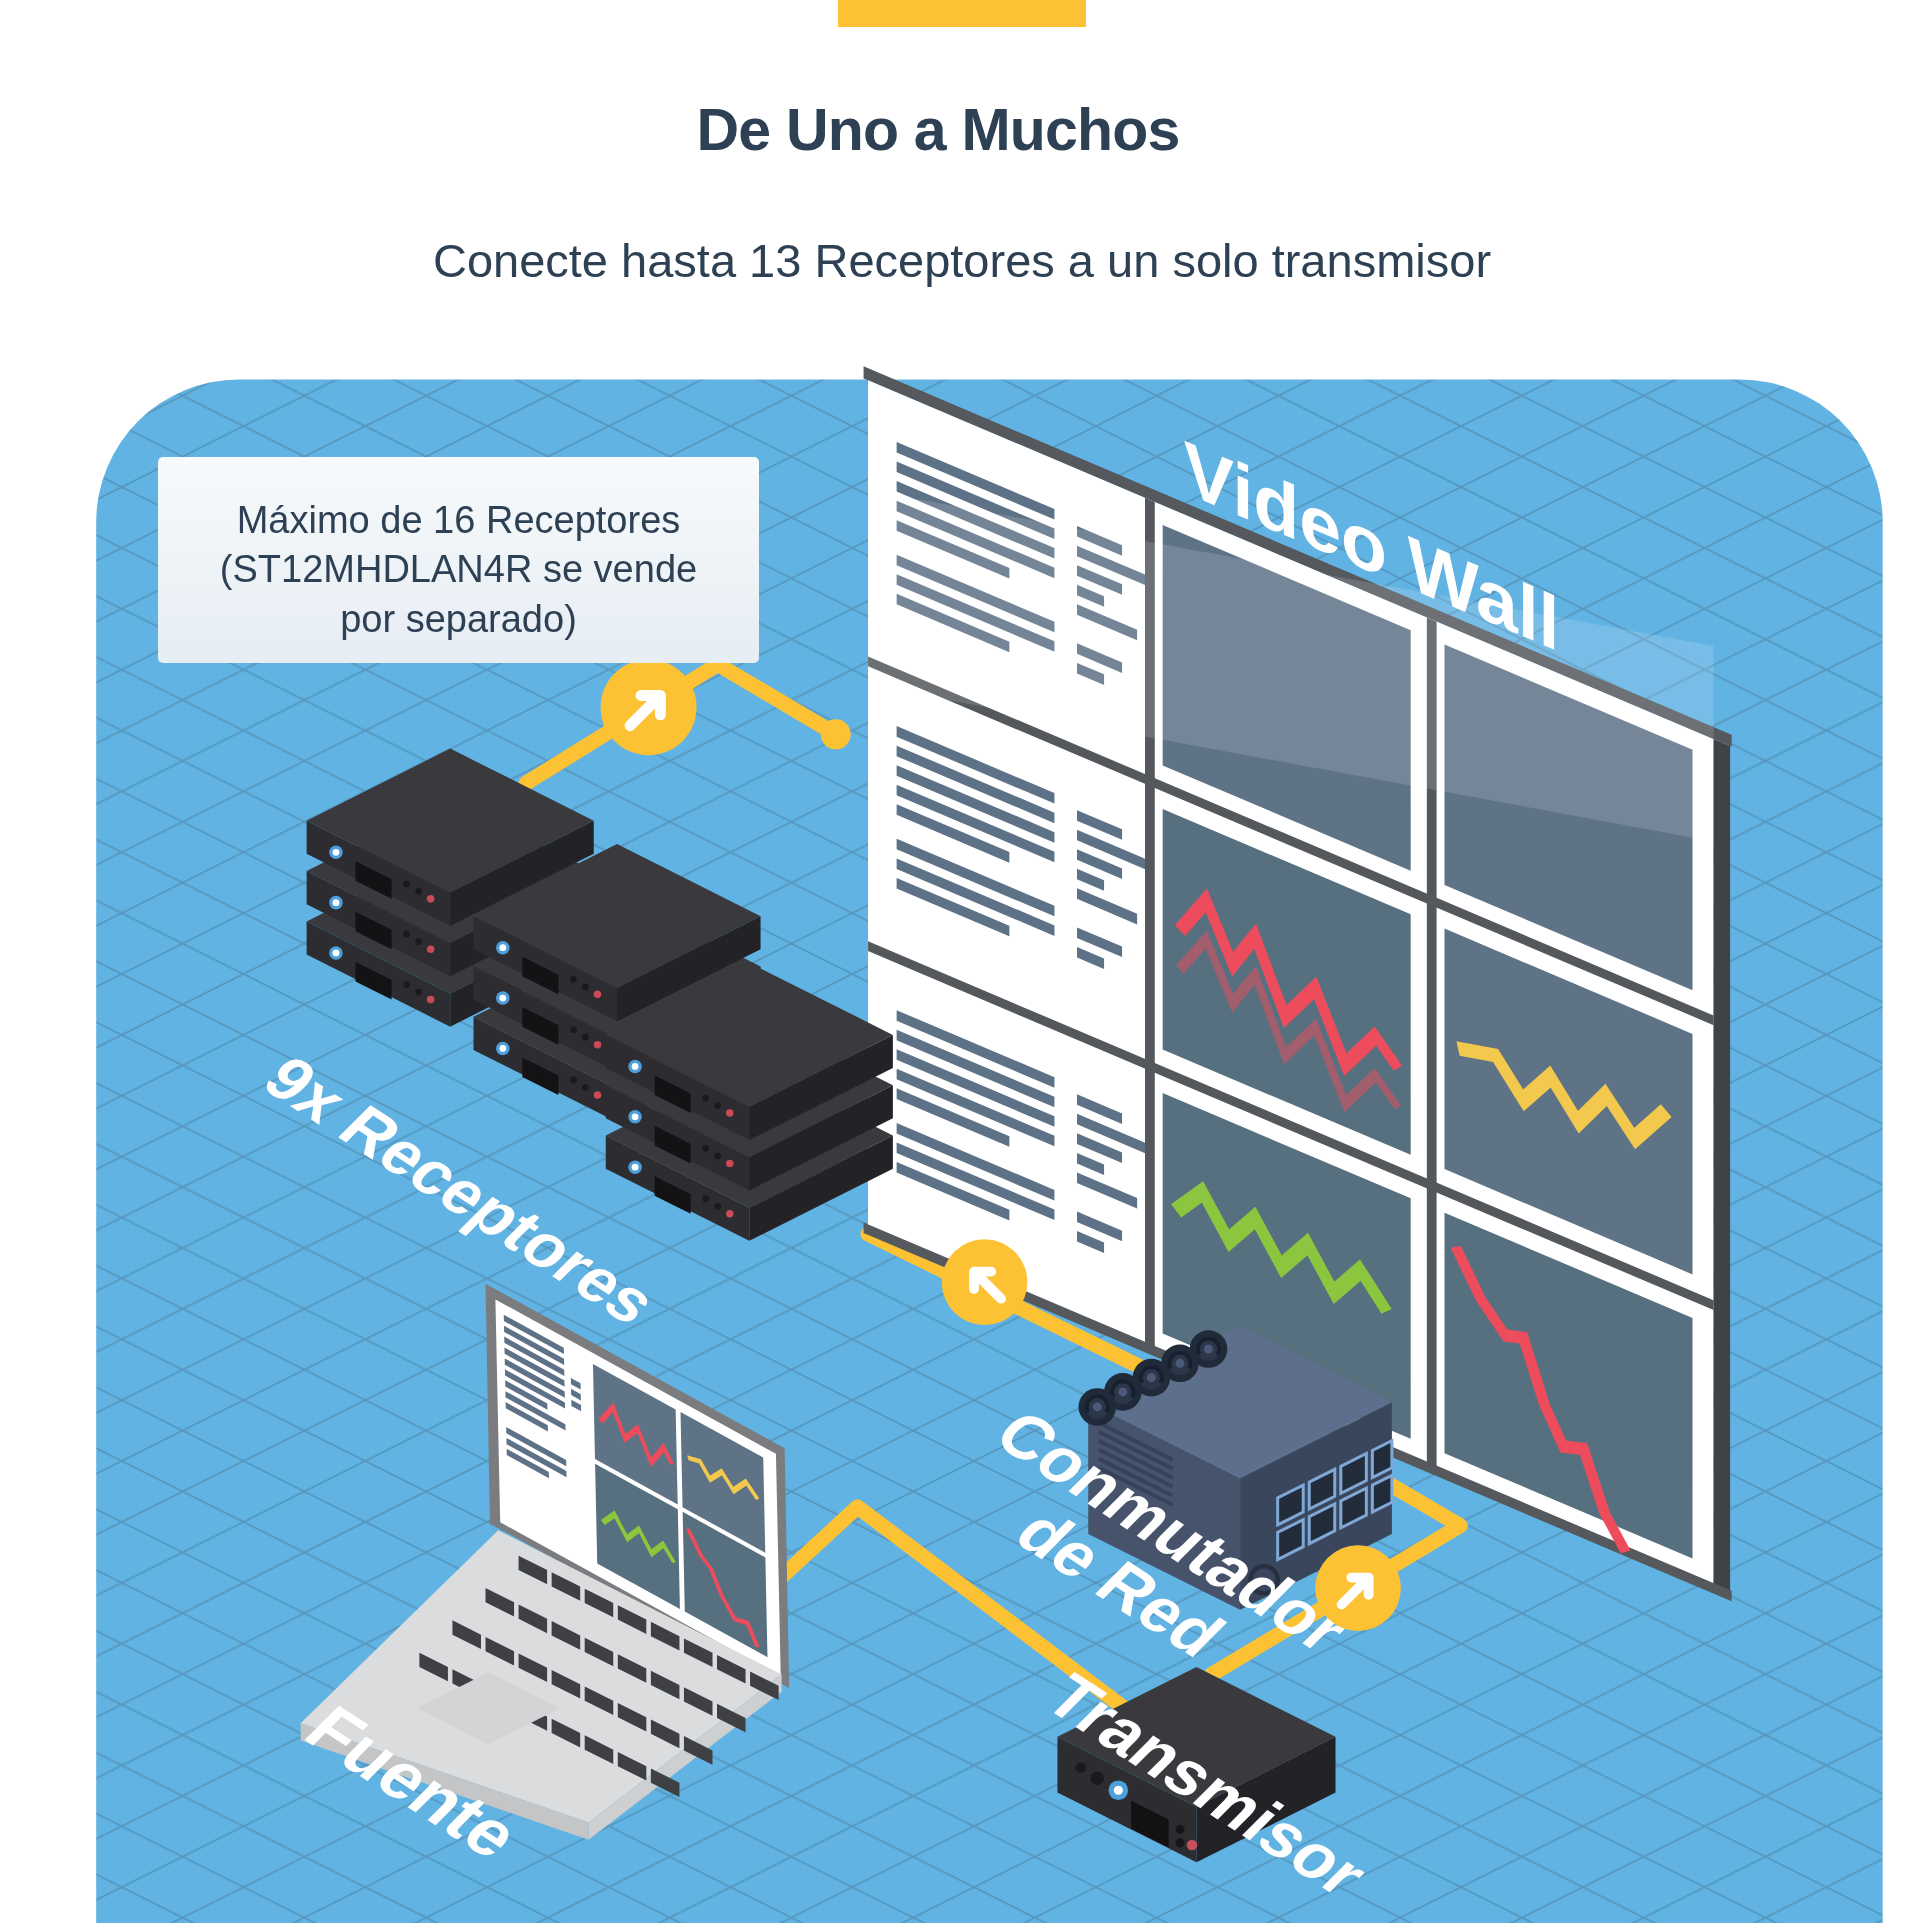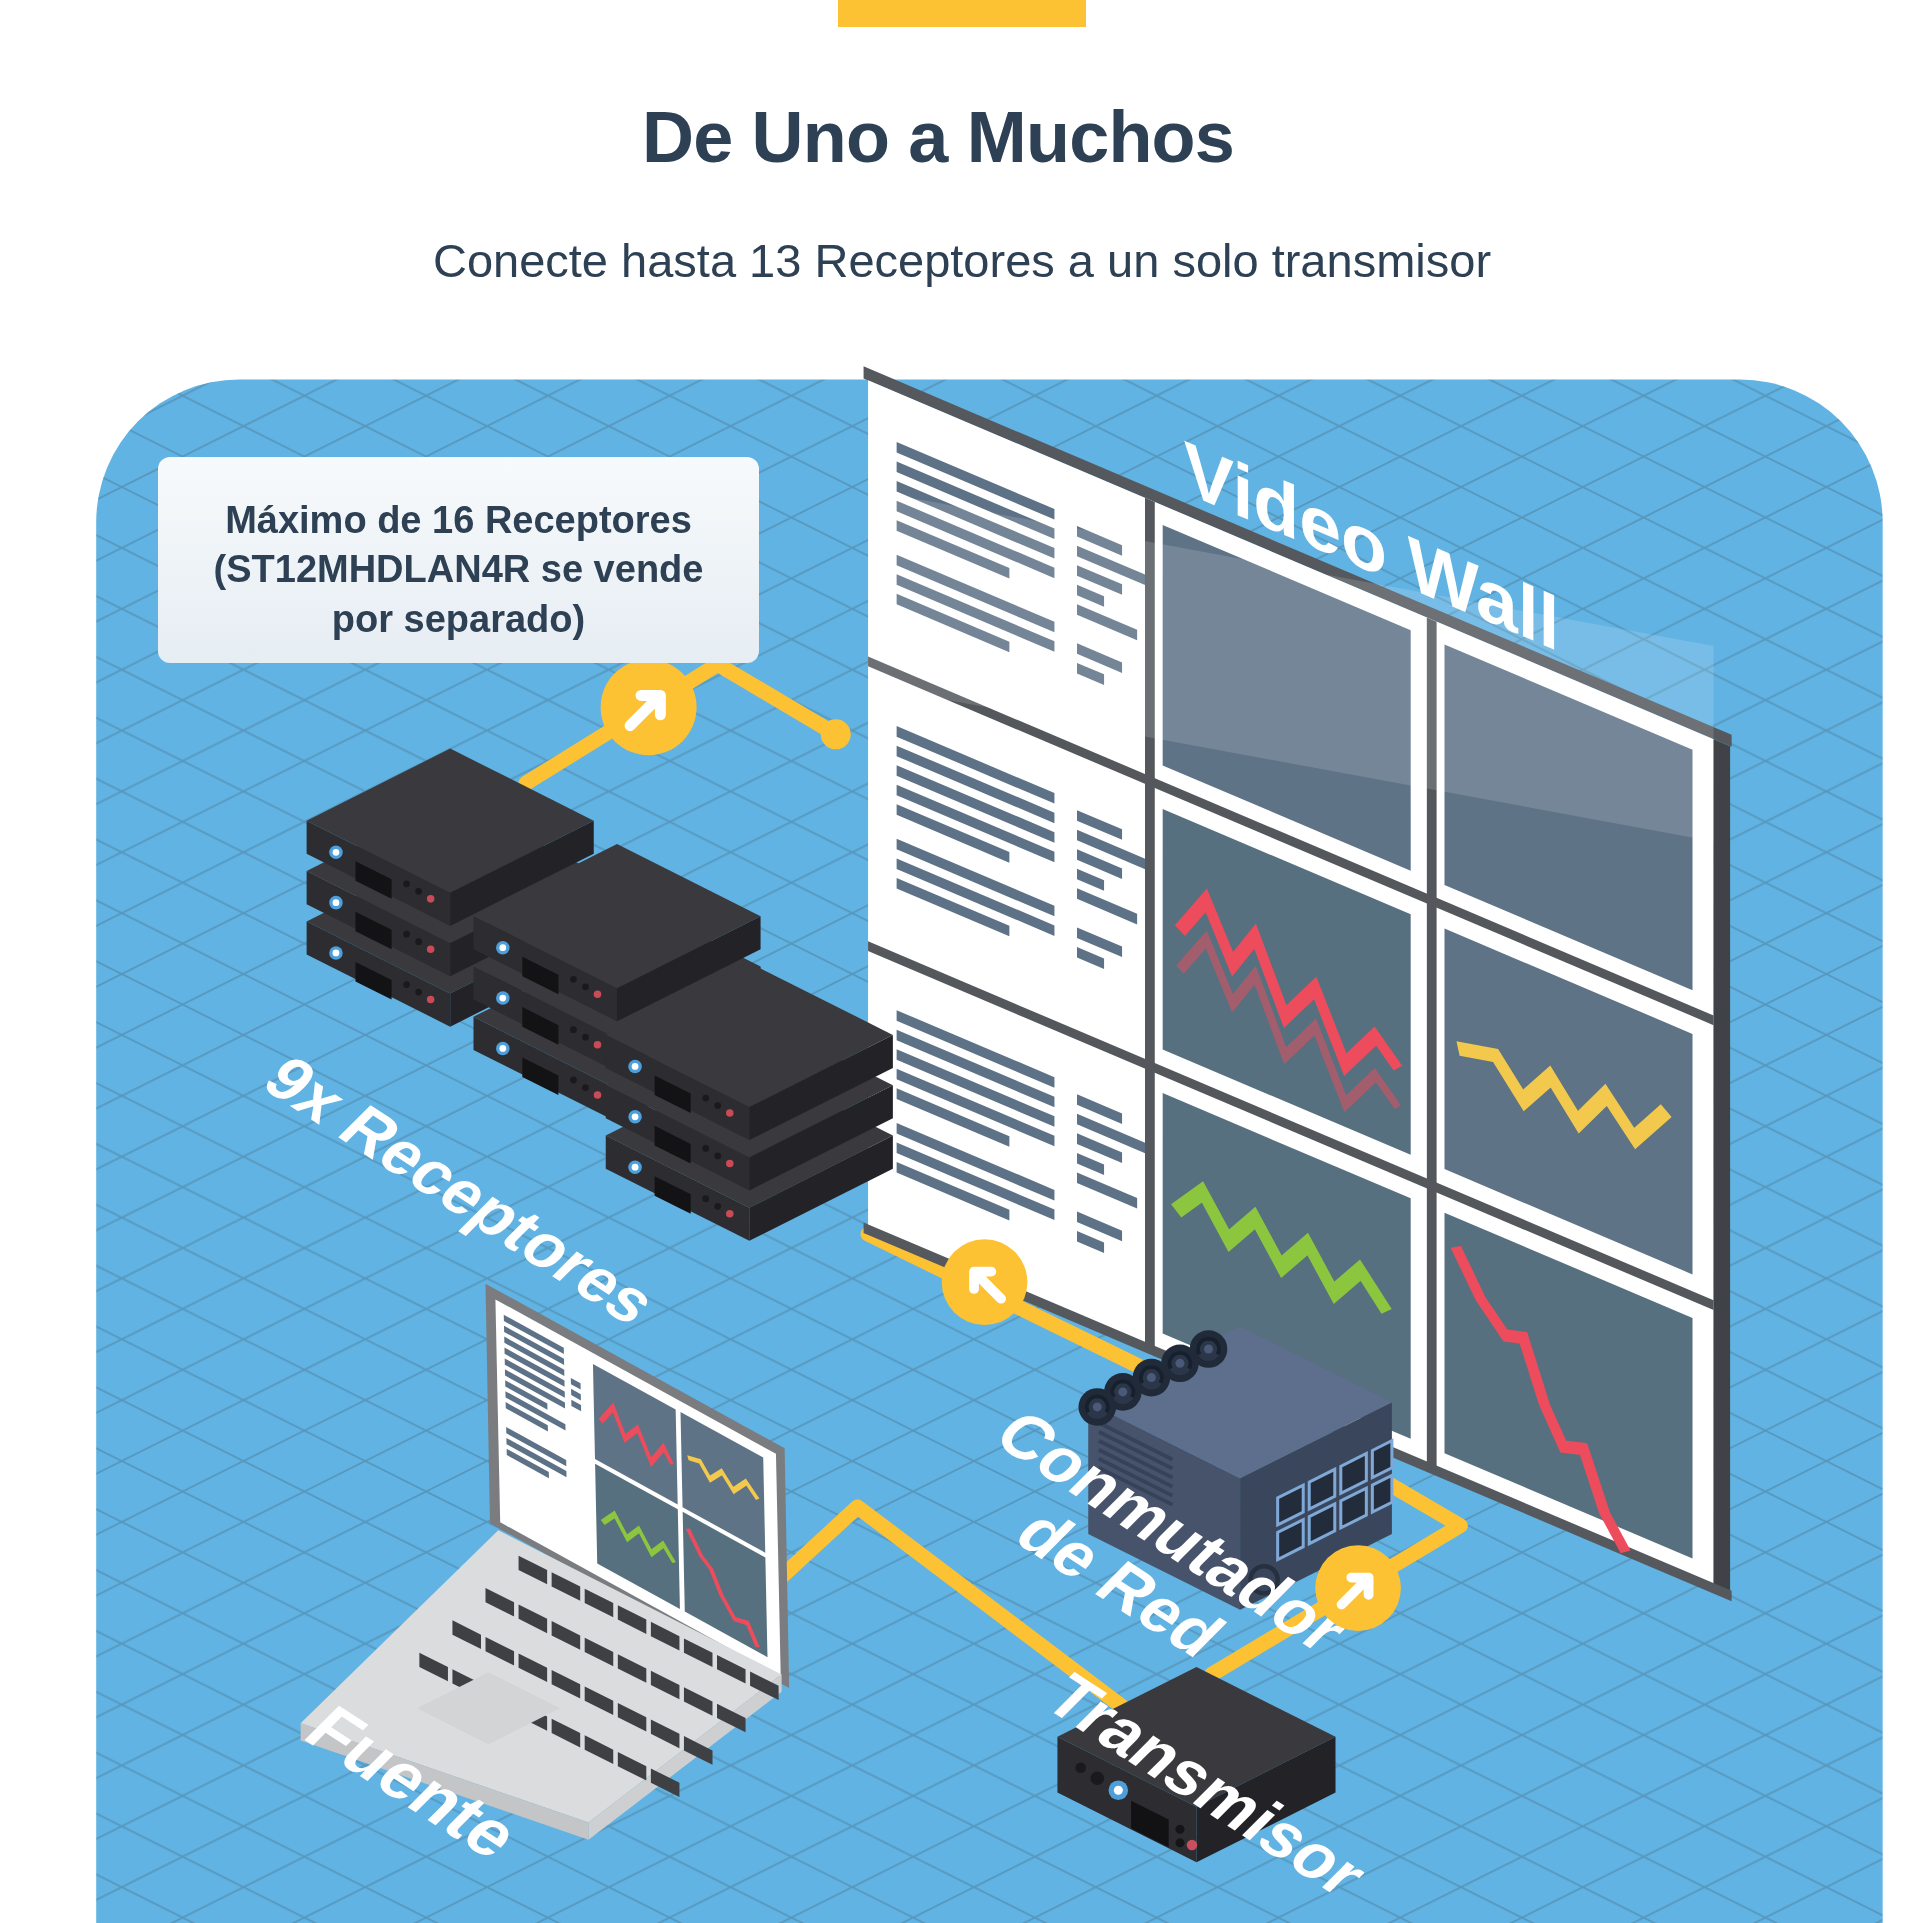--- a/index.html
+++ b/index.html
@@ -1,26 +1,26 @@
 <!DOCTYPE html>
 <html style="font-size:12px"><head>
 <meta charset="utf-8">
 <style>
   html,body{margin:0;padding:0;background:#ffffff;}
   body{width:1924px;height:1924px;position:relative;overflow:hidden;
        font-family:"Liberation Sans", sans-serif;}
   .accent-bar{position:absolute;left:838px;top:0;width:248px;height:27px;background:#FCC233;}
   .page-title{position:absolute;left:0;top:96px;width:1876px;margin:0;text-align:center;
-      font-size:72px;font-weight:700;color:#2D4054;letter-spacing:-0.8px;}
+      font-size:59px;font-weight:700;color:#2D4054;letter-spacing:-0.8px;}
   .page-subtitle{position:absolute;left:0;top:233px;width:1924px;margin:0;text-align:center;
       font-size:47px;font-weight:400;color:#2D4054;}
   .callout{position:absolute;left:158px;top:457px;width:601px;height:206px;
       background:linear-gradient(180deg,#F7FAFC 0%,#E6EDF3 100%);
-      border-radius:12px;box-sizing:border-box;padding:39px 30px 0 30px;
-      text-align:center;font-size:38px;line-height:1.3;font-weight:700;color:#2D4054;}
+      border-radius:5px;box-sizing:border-box;padding:39px 30px 0 30px;
+      text-align:center;font-size:38px;line-height:1.3;font-weight:400;color:#2D4054;}
   .diagram-svg{position:absolute;left:0;top:0;width:1924px;height:1924px;}
   svg text{font-family:"Liberation Sans", sans-serif;font-weight:700;fill:#ffffff;}
 </style>
 </head>
 <body>
 
 <svg class="diagram-svg" viewBox="0 0 2560 2560">
   <defs>
     <pattern id="iso" width="162" height="81" patternUnits="userSpaceOnUse">
       <path d="M0,0 L162,81 M0,81 L162,0" stroke="#4D7F9F" stroke-width="2.4" opacity="0.55" fill="none"></path>

